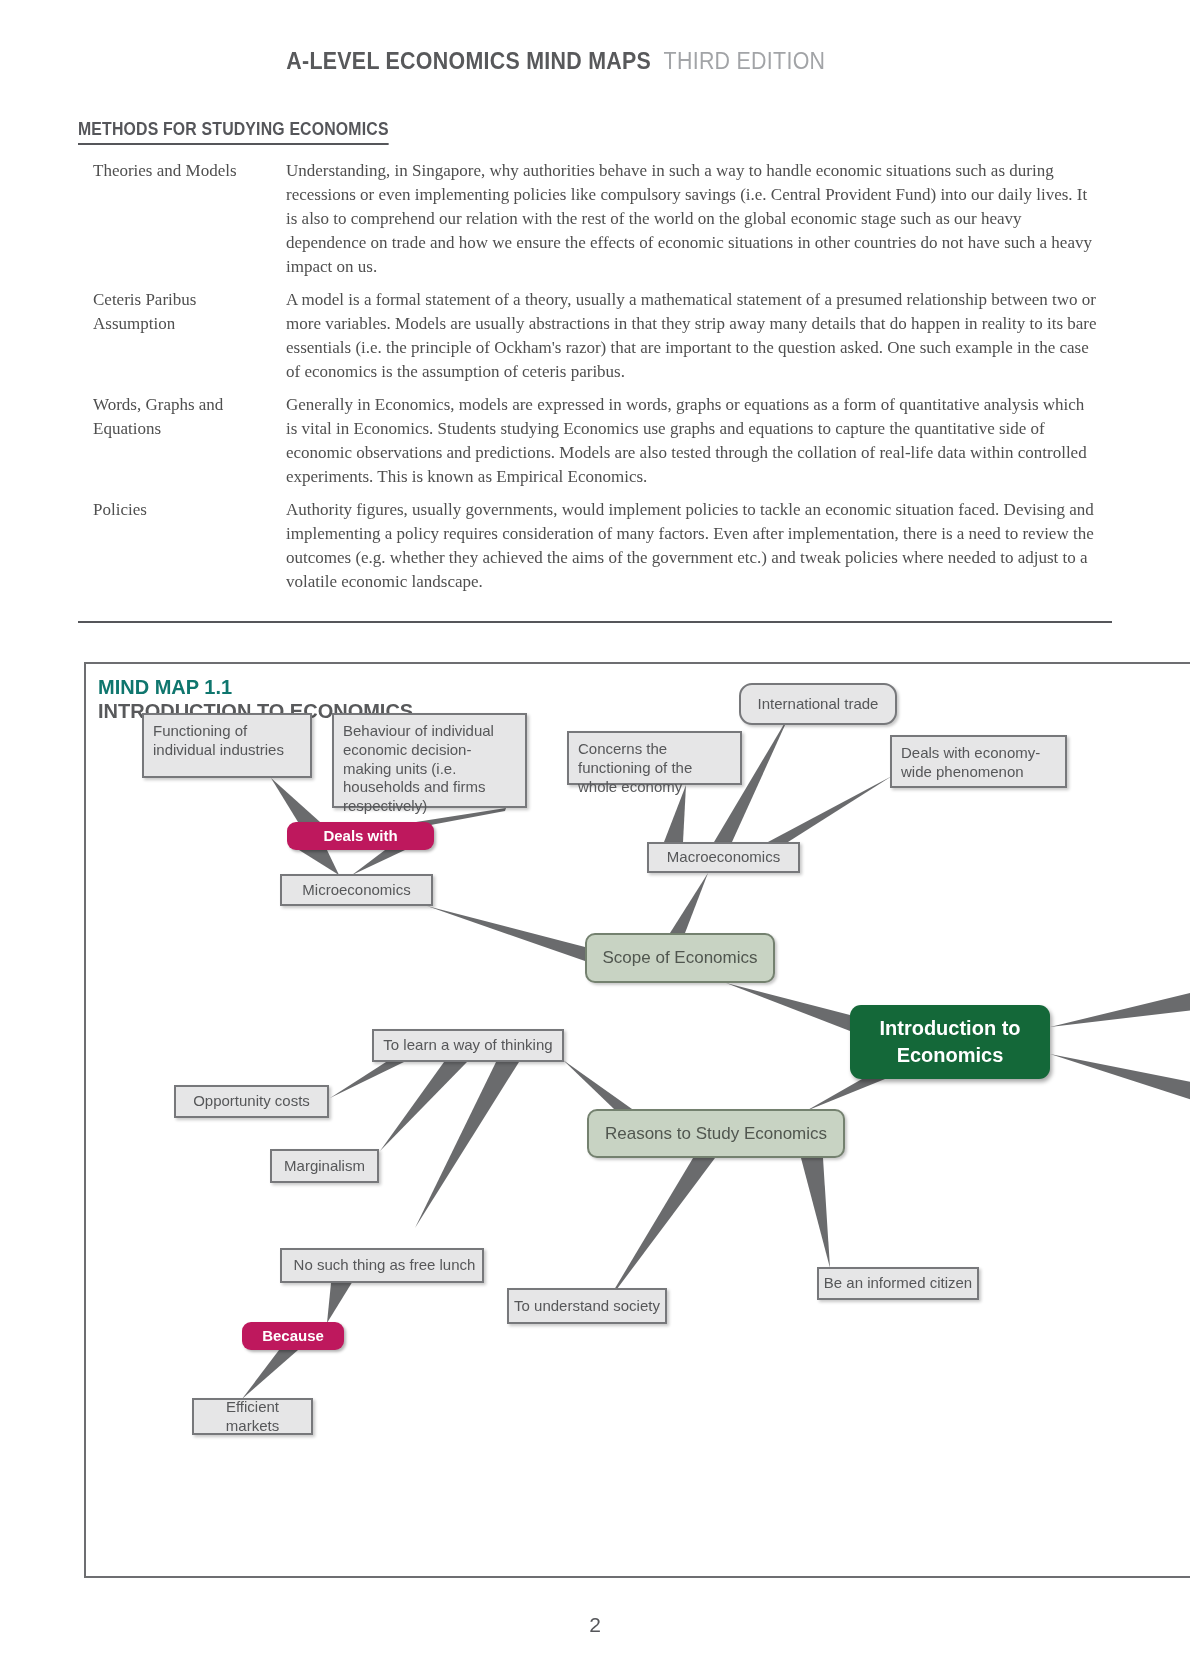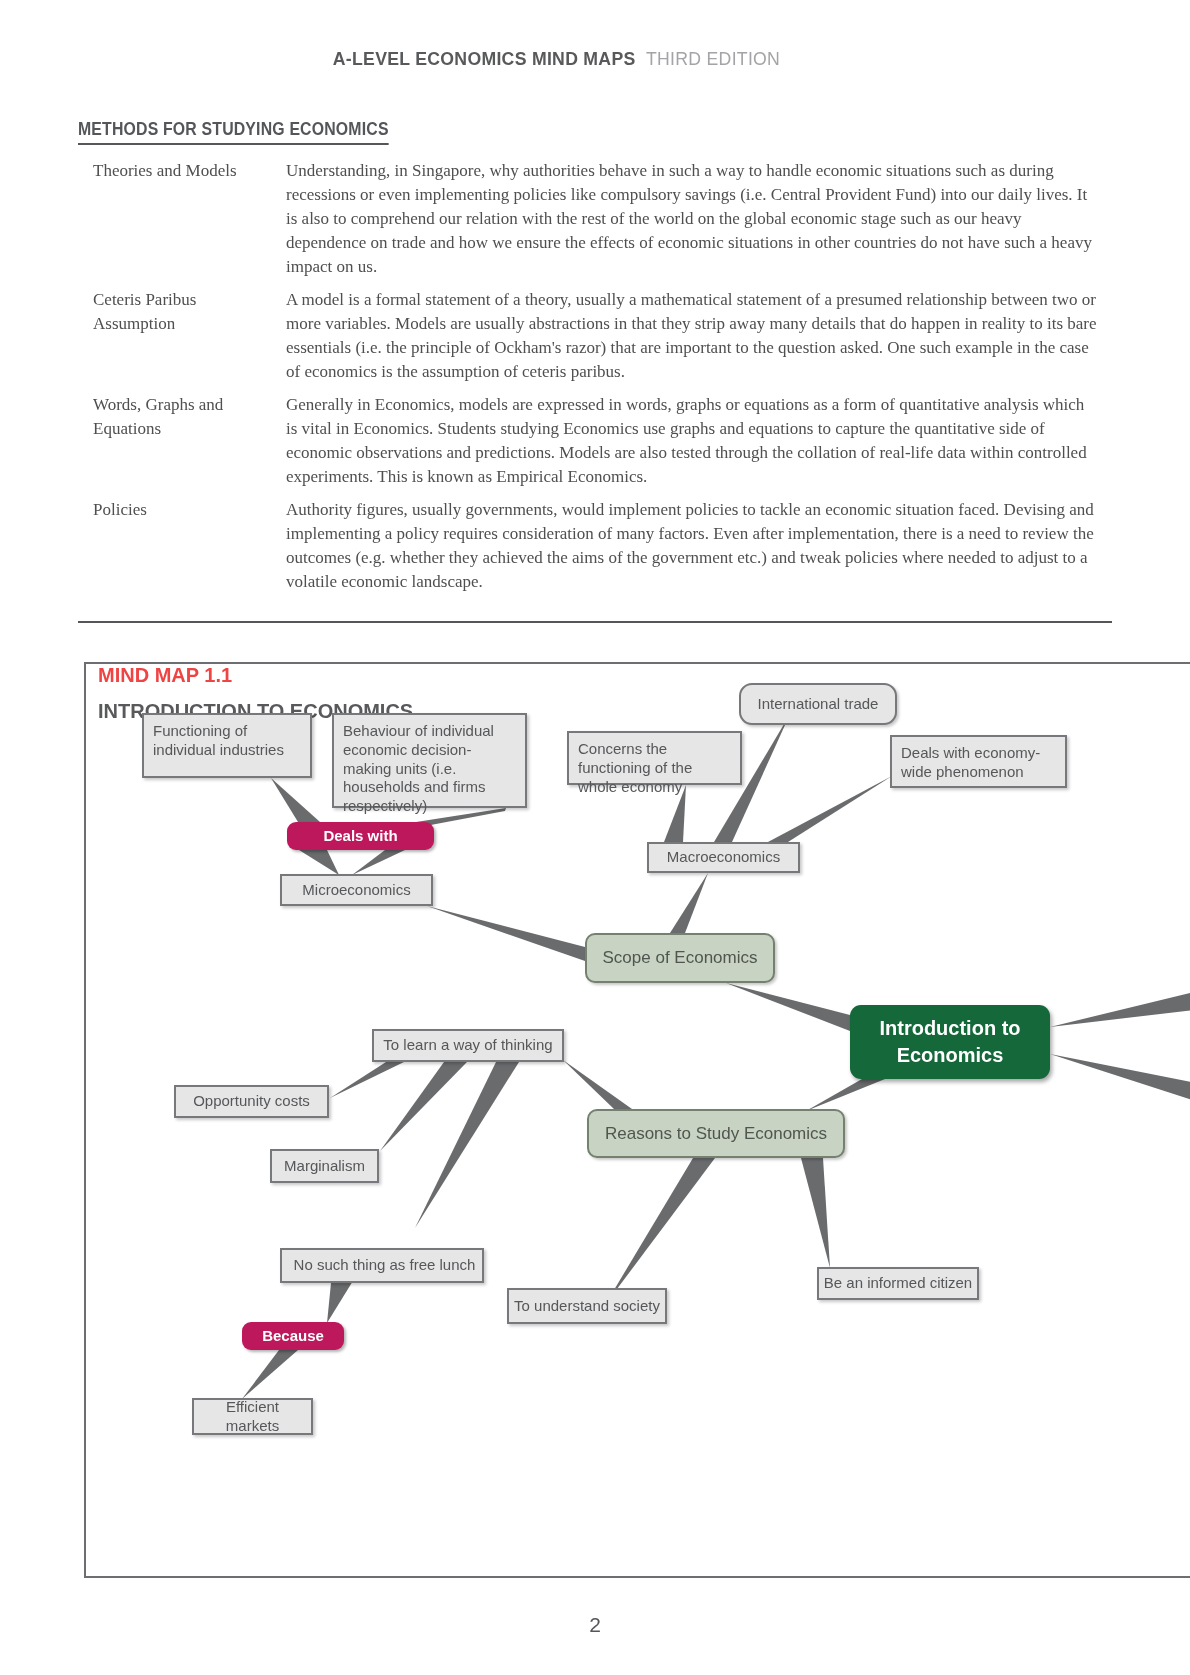--- a/index.html
+++ b/index.html
@@ -1,21 +1,21 @@
 <!DOCTYPE html>
 <html><head>
 <meta charset="utf-8">
 <style>
   html,body{margin:0;padding:0;background:#ffffff;}
   .page{position:relative;width:1190px;height:1675px;background:#ffffff;overflow:hidden;
         font-family:"Liberation Sans",sans-serif;}
 
   
   .doc-header{position:absolute;top:48px;left:0;width:1112px;text-align:center;
-              font-size:19px;font-weight:bold;color:#58595b;letter-spacing:.3px;}
+              font-size:23px;font-weight:bold;color:#58595b;letter-spacing:.3px;}
   .doc-header .inner{display:inline-block;transform:scaleX(.93);}
   .edition{color:#a2a4a7;font-weight:normal;}
 
   
   .sec-heading{position:absolute;top:119px;left:78px;font-size:18px;font-weight:bold;
                color:#55565a;}
   .sec-heading .inner{display:inline-block;transform:scaleX(.88);transform-origin:left center;
                border-bottom:2px solid #55565a;padding-bottom:3px;letter-spacing:.2px;}
 
   
@@ -23,21 +23,21 @@
              font-family:"Liberation Serif",serif;font-size:17px;line-height:24px;color:#4f4f4f;margin-left:8px;}
   .def-row{display:flex;margin-bottom:9px;}
   .def-term{width:183px;flex:none;padding-right:10px;}
   .def-desc{flex:1;}
 
   .divider{position:absolute;top:621px;left:78px;width:1034px;height:2px;background:#55565a;}
 
   
   .mm-frame{position:absolute;top:662px;left:84px;width:1120px;height:916px;
             border:2px solid #6d6e71;box-sizing:border-box;background:#ffffff;}
-  .mm-label{position:absolute;top:0;left:12px;font-size:20px;font-weight:bold;color:#ef4444;}
+  .mm-label{position:absolute;top:12px;left:12px;font-size:20px;font-weight:bold;color:#0f766e;}
   .mm-title{position:absolute;top:36px;left:12px;font-size:20px;font-weight:bold;color:#58595b;}
   .mm-svg{position:absolute;top:0;left:0;}
 
   
   .node{position:absolute;box-sizing:border-box;background:#e6e6e7;border:2px solid #77787b;
         color:#565759;font-size:15px;line-height:1.25;box-shadow:2px 2px 3px rgba(0,0,0,.22);}
   .node.center{display:flex;align-items:center;justify-content:center;text-align:center;padding:2px 4px;}
   .node.multi{padding:7px 9px;text-align:left;}
   .node.sage{background:#c8d3c3;border:2px solid #74816f;border-radius:10px;color:#50564f;
              font-size:17px;display:flex;align-items:center;justify-content:center;text-align:center;}

